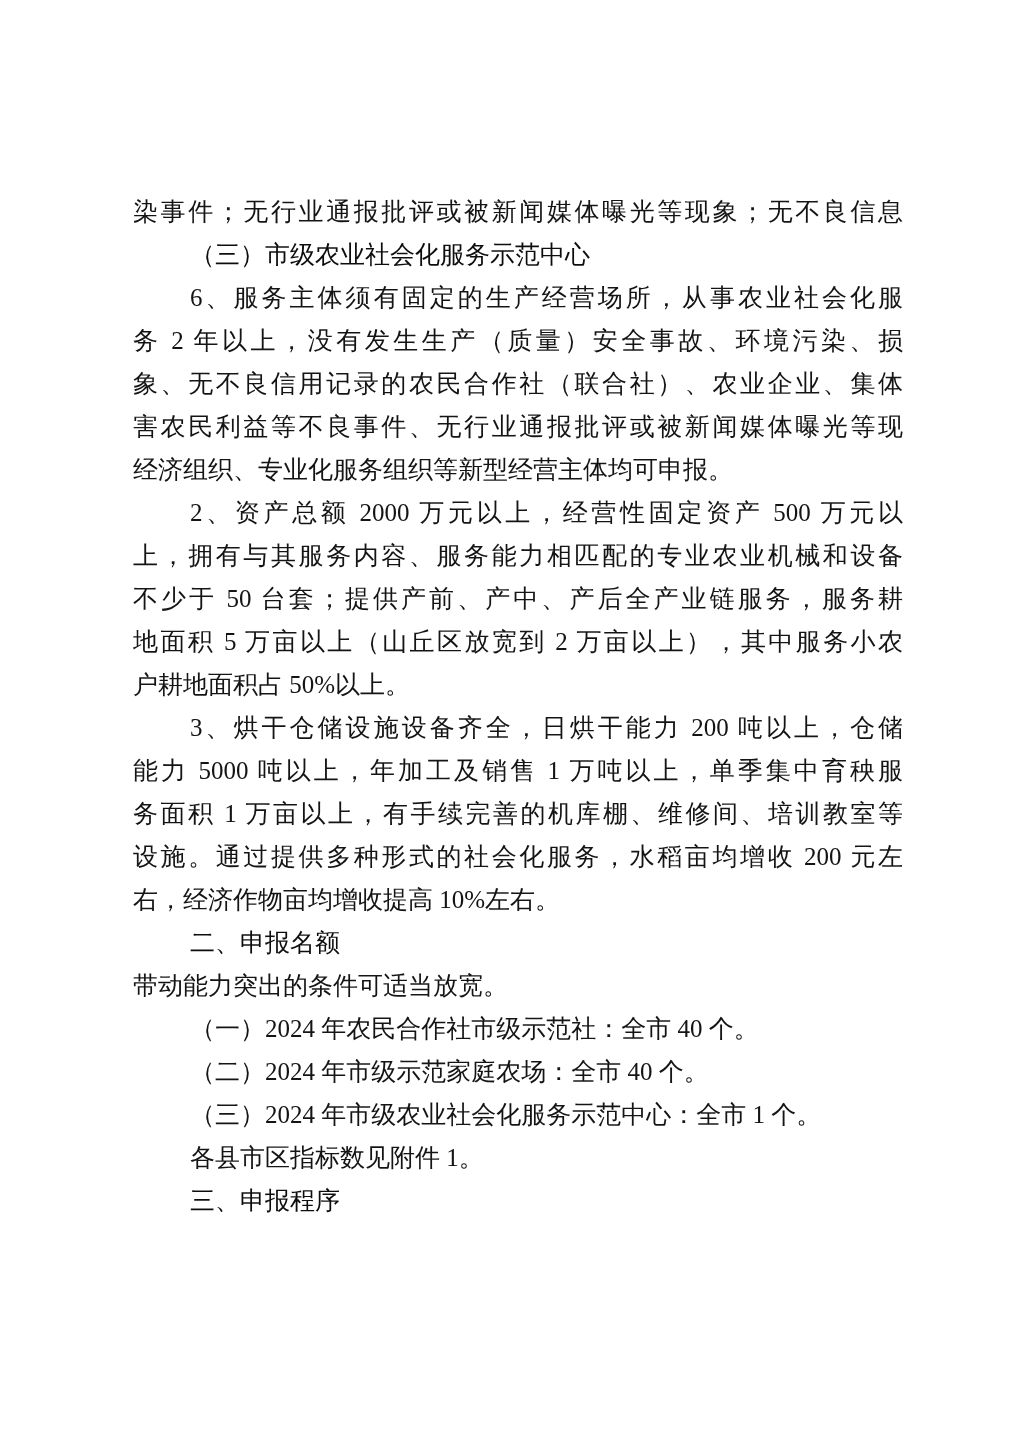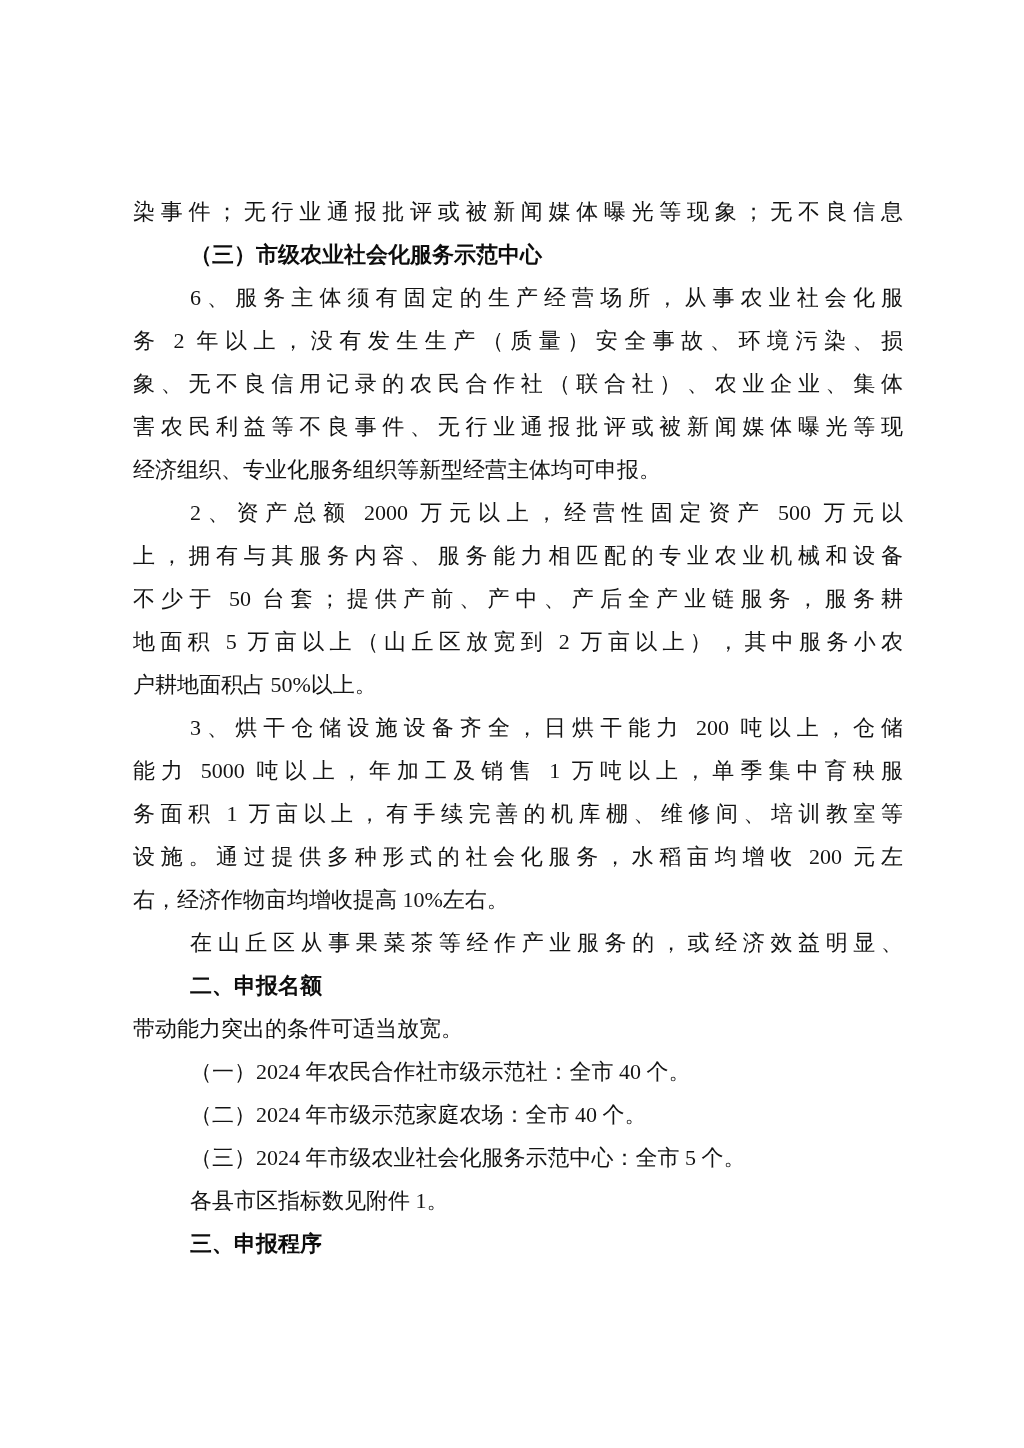--- a/index.html
+++ b/index.html
@@ -15,36 +15,36 @@
     overflow: hidden;
   }
   .content {
     position: absolute;
     left: 133px;
     top: 190px;
     width: 770px;
   }
   .line {
     font-family: "Liberation Serif", "DejaVu Serif", serif;
-    font-size: 22px;
+    font-size: 25px;
     line-height: 43px;
     height: 43px;
     color: #141414;
     text-align: left;
   }
   .just {
     text-align: justify;
     text-align-last: justify;
   }
   .indent {
     text-indent: 57px;
   }
   .h {
     font-family: "Liberation Sans", "DejaVu Sans", sans-serif;
-    font-weight: bold;
+    font-weight: normal;
     color: #0d0d0d;
   }
 </style>
 </head>
 <body>
 
 <div class="page">
   <div class="content">
     <div class="line just">染事件；无行业通报批评或被新闻媒体曝光等现象；无不良信息</div>
     <div class="line h indent">（三）市级农业社会化服务示范中心</div>
@@ -56,22 +56,21 @@
     <div class="line just indent">2、资产总额 2000 万元以上，经营性固定资产 500 万元以</div>
     <div class="line just">上，拥有与其服务内容、服务能力相匹配的专业农业机械和设备</div>
     <div class="line just">不少于 50 台套；提供产前、产中、产后全产业链服务，服务耕</div>
     <div class="line just">地面积 5 万亩以上（山丘区放宽到 2 万亩以上），其中服务小农</div>
     <div class="line">户耕地面积占 50%以上。</div>
     <div class="line just indent">3、烘干仓储设施设备齐全，日烘干能力 200 吨以上，仓储</div>
     <div class="line just">能力 5000 吨以上，年加工及销售 1 万吨以上，单季集中育秧服</div>
     <div class="line just">务面积 1 万亩以上，有手续完善的机库棚、维修间、培训教室等</div>
     <div class="line just">设施。通过提供多种形式的社会化服务，水稻亩均增收 200 元左</div>
     <div class="line">右，经济作物亩均增收提高 10%左右。</div>
-    <div class="line just indent">在山丘区从事果菜茶等经作产业服务的，或经济效益明显、</div>
     <div class="line h indent">二、申报名额</div>
     <div class="line">带动能力突出的条件可适当放宽。</div>
     <div class="line indent">（一）2024 年农民合作社市级示范社：全市 40 个。</div>
     <div class="line indent">（二）2024 年市级示范家庭农场：全市 40 个。</div>
-    <div class="line indent">（三）2024 年市级农业社会化服务示范中心：全市 5 个。</div>
+    <div class="line indent">（三）2024 年市级农业社会化服务示范中心：全市 1 个。</div>
     <div class="line indent">各县市区指标数见附件 1。</div>
     <div class="line h indent">三、申报程序</div>
   </div>
 </div>
 
 </body></html>

